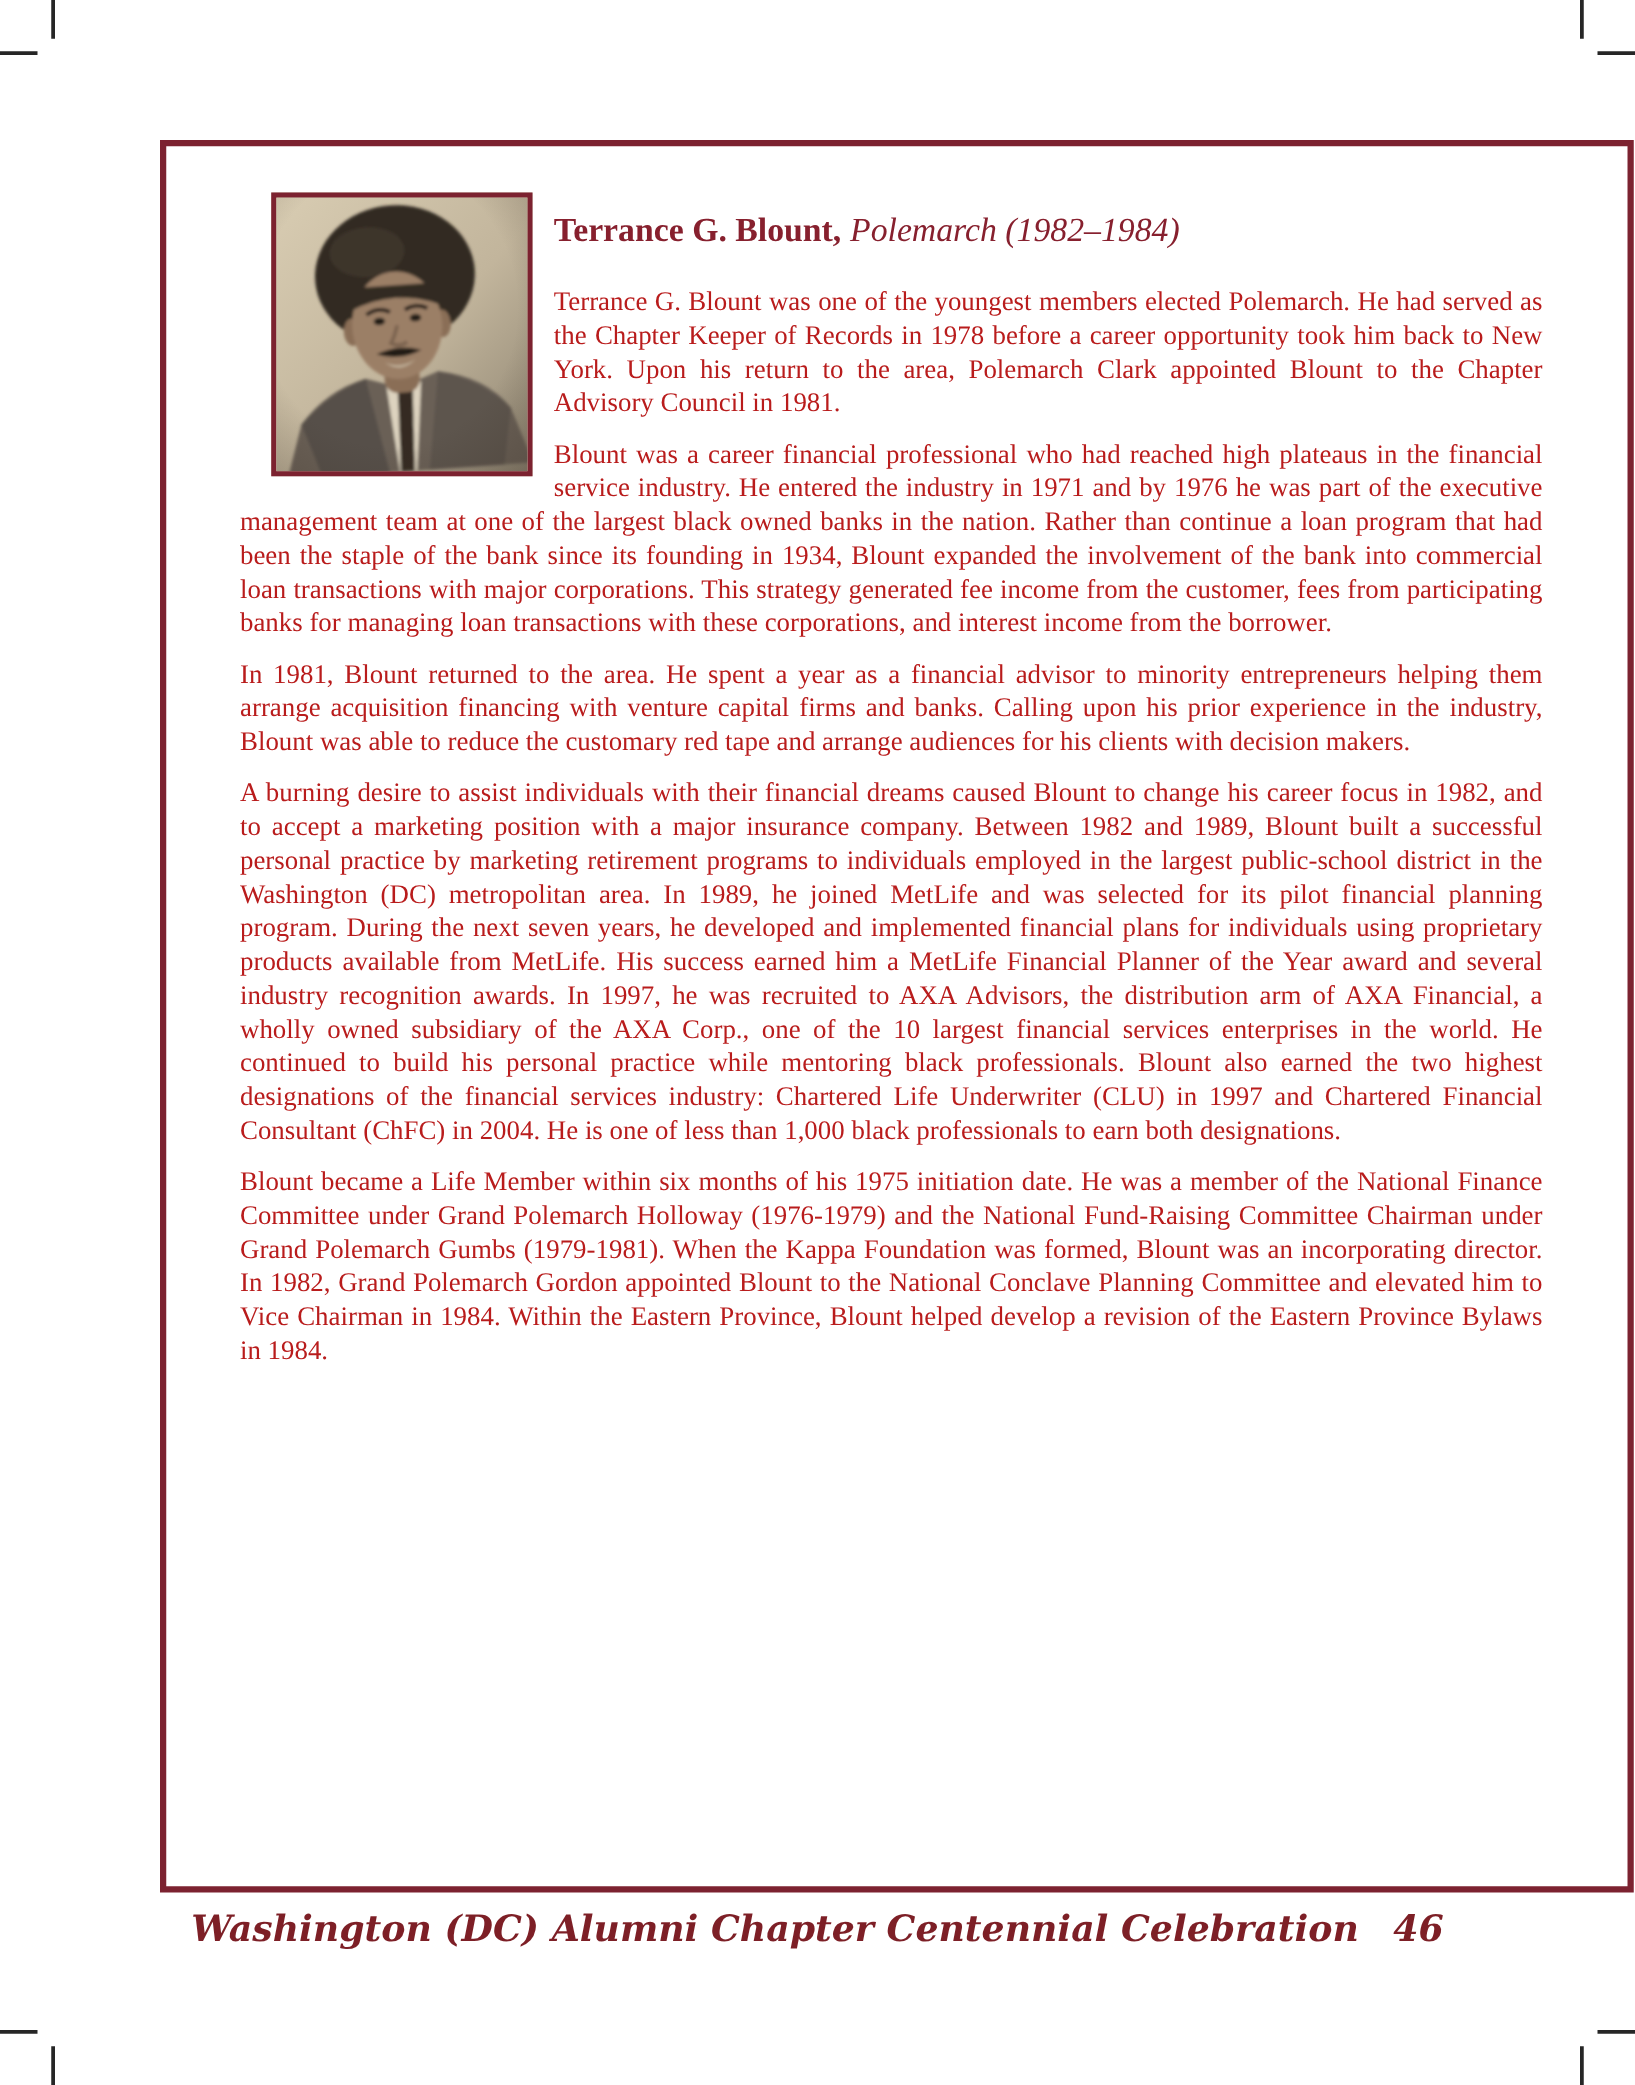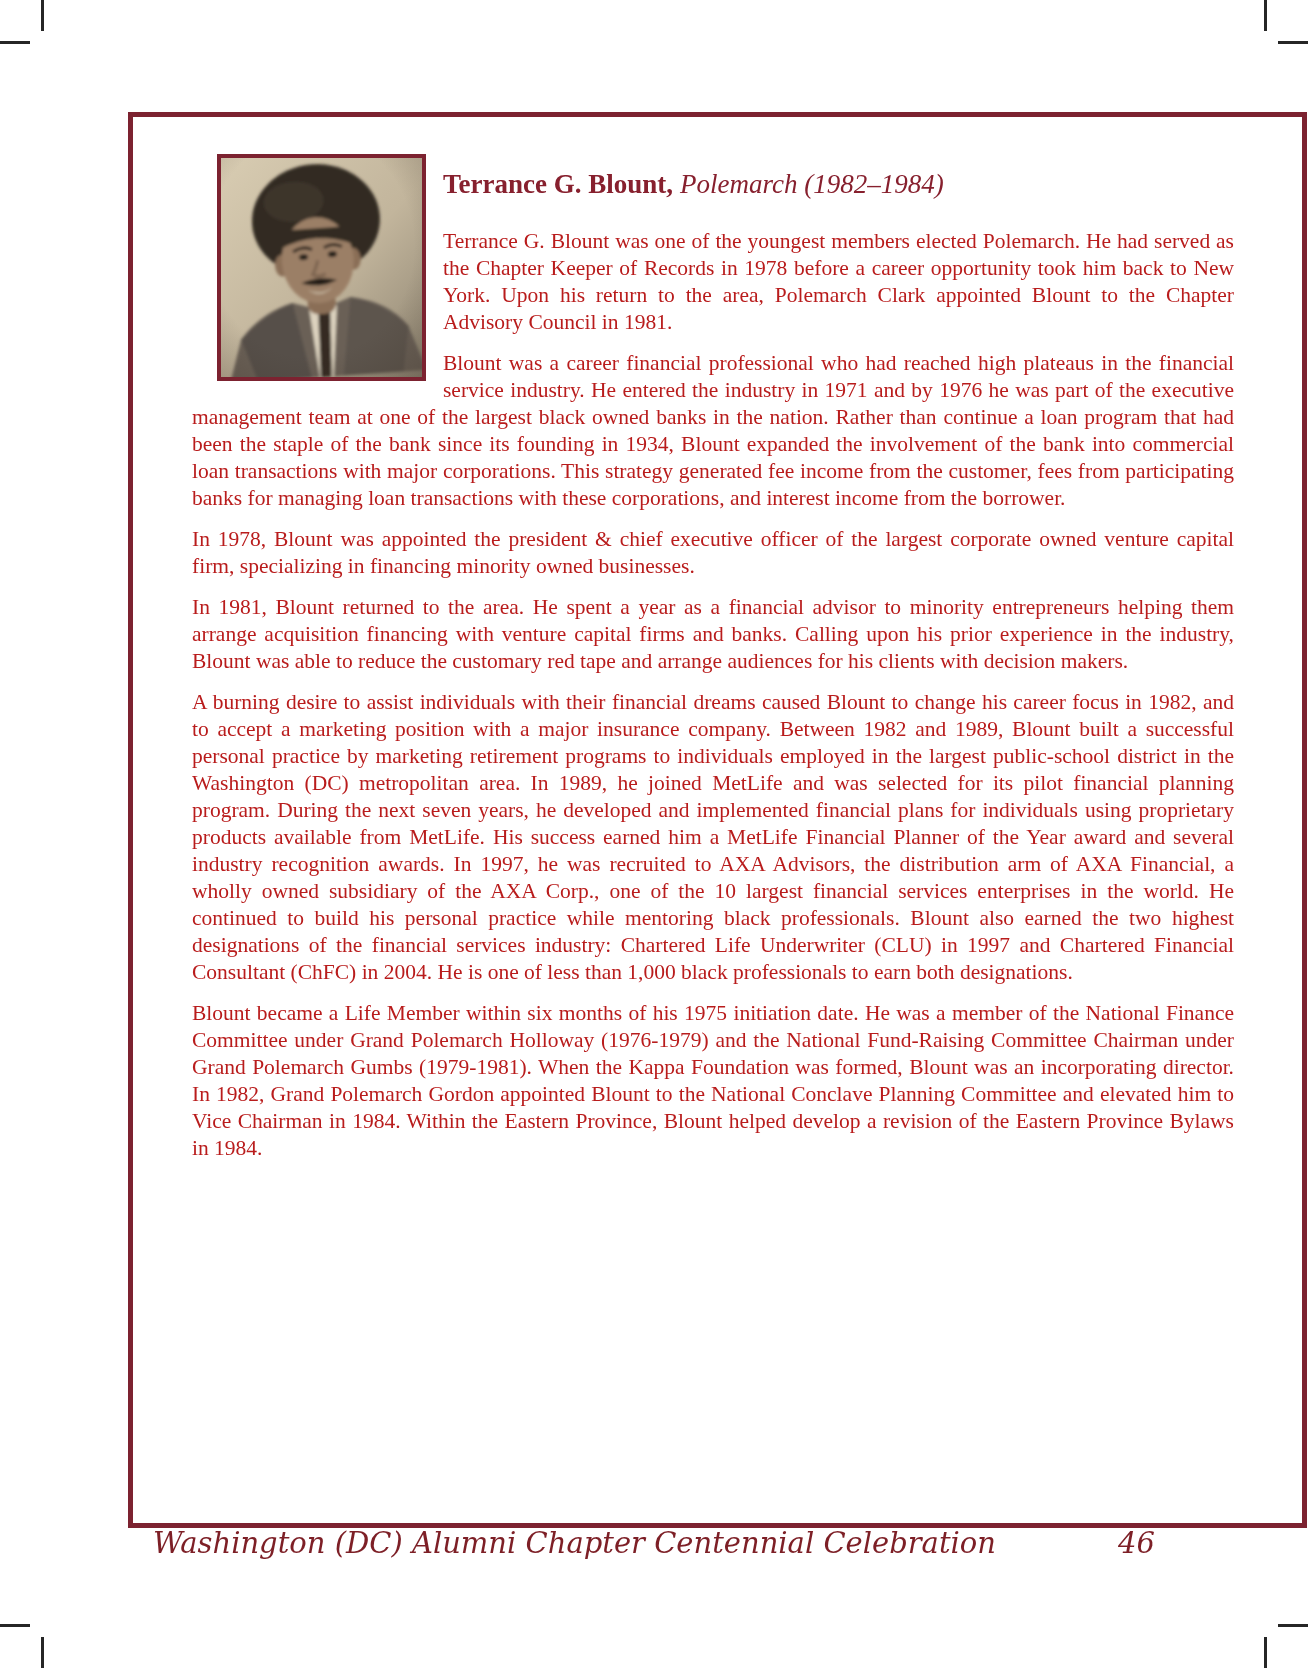--- a/index.html
+++ b/index.html
@@ -28,21 +28,21 @@
   
   .content-frame {
     position: absolute;
     left: 128px;
     top: 112px;
     width: 1042px;   
     height: 1355px;  
     border: 5px solid #7c2230;
     background: #ffffff;
     box-sizing: content-box;
-    padding: 37px 68px 14px 59px;
+    padding: 37px 68px 0 59px;
   }
 
   .portrait {
     float: left;
     width: 201px;
     height: 219px;
     border: 4px solid #7c2230;
     margin: 0 17px 14px 25px;
     background: #c9bda6;
     overflow: hidden;
@@ -73,20 +73,21 @@
     left: 153px;
     top: 1526px;
     width: 1002px;
     display: flex;
     justify-content: space-between;
     align-items: baseline;
     font-family: "DejaVu Serif", "Liberation Serif", serif;
     font-style: italic;
     color: #7d1f26;
     font-size: 29px;
+    font-weight: bold;
   }
 </style>
 </head>
 <body>
 
 <div class="page">
 
   <div class="crop v tl-v"></div>
   <div class="crop h tl-h"></div>
   <div class="crop v tr-v"></div>
@@ -150,21 +151,20 @@
       </svg>
     </div>
 
     <h1 class="heading">
       <span class="hname">Terrance G. Blount,</span><span class="htitle">Polemarch (1982–1984)</span>
     </h1>
 
     <div class="body-copy">
       <p>Terrance G. Blount was one of the youngest members elected Polemarch. He had served as the Chapter Keeper of Records in 1978 before a career opportunity took him back to New York. Upon his return to the area, Polemarch Clark appointed Blount to the Chapter Advisory Council in 1981.</p>
       <p>Blount was a career financial professional who had reached high plateaus in the financial service industry. He entered the industry in 1971 and by 1976 he was part of the executive management team at one of the largest black owned banks in the nation. Rather than continue a loan program that had been the staple of the bank since its founding in 1934, Blount expanded the involvement of the bank into commercial loan transactions with major corporations. This strategy generated fee income from the customer, fees from participating banks for managing loan transactions with these corporations, and interest income from the borrower.</p>
-      <p>In 1978, Blount was appointed the president &amp; chief executive officer of the largest corporate owned venture capital firm, specializing in financing minority owned businesses.</p>
       <p>In 1981, Blount returned to the area. He spent a year as a financial advisor to minority entrepreneurs helping them arrange acquisition financing with venture capital firms and banks. Calling upon his prior experience in the industry, Blount was able to reduce the customary red tape and arrange audiences for his clients with decision makers.</p>
       <p>A burning desire to assist individuals with their financial dreams caused Blount to change his career focus in 1982, and to accept a marketing position with a major insurance company. Between 1982 and 1989, Blount built a successful personal practice by marketing retirement programs to individuals employed in the largest public-school district in the Washington (DC) metropolitan area. In 1989, he joined MetLife and was selected for its pilot financial planning program. During the next seven years, he developed and implemented financial plans for individuals using proprietary products available from MetLife. His success earned him a MetLife Financial Planner of the Year award and several industry recognition awards. In 1997, he was recruited to AXA Advisors, the distribution arm of AXA Financial, a wholly owned subsidiary of the AXA Corp., one of the 10 largest financial services enterprises in the world. He continued to build his personal practice while mentoring black professionals. Blount also earned the two highest designations of the financial services industry: Chartered Life Underwriter (CLU) in 1997 and Chartered Financial Consultant (ChFC) in 2004. He is one of less than 1,000 black professionals to earn both designations.</p>
       <p>Blount became a Life Member within six months of his 1975 initiation date. He was a member of the National Finance Committee under Grand Polemarch Holloway (1976-1979) and the National Fund-Raising Committee Chairman under Grand Polemarch Gumbs (1979-1981). When the Kappa Foundation was formed, Blount was an incorporating director. In 1982, Grand Polemarch Gordon appointed Blount to the National Conclave Planning Committee and elevated him to Vice Chairman in 1984. Within the Eastern Province, Blount helped develop a revision of the Eastern Province Bylaws in 1984.</p>
     </div>
   </div>
 
   <div class="page-footer">
     <span>Washington (DC) Alumni Chapter Centennial Celebration</span>
     <span>46</span>
   </div>

